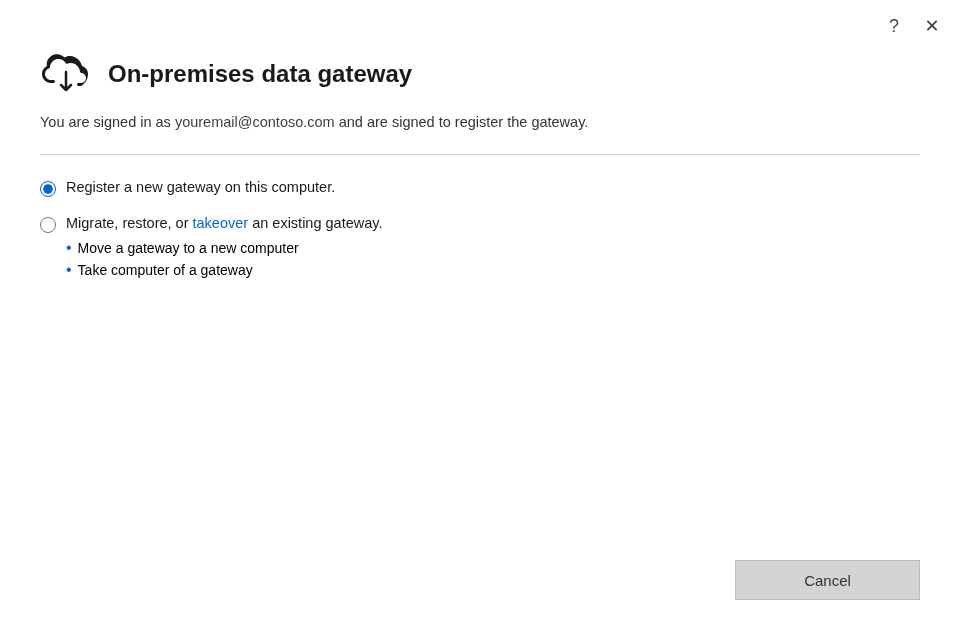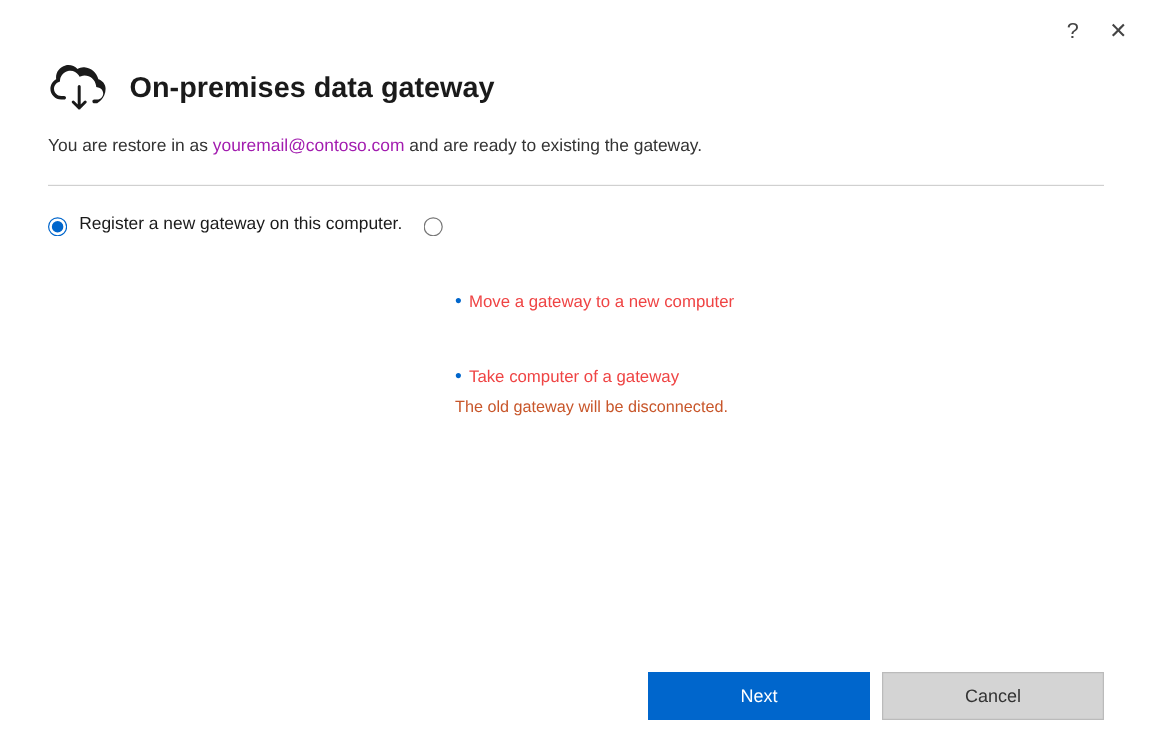--- a/index.html
+++ b/index.html
@@ -83,32 +83,32 @@
     }
 
     .subtitle-text {
       font-size: 14.5px;
       color: #333;
       line-height: 1.5;
       margin-bottom: 20px;
     }
 
     .subtitle-text .email-link {
-      color: #a21caf;
+      color: #404040;
     }
 
     .divider {
       border: none;
       border-top: 1px solid #d0d0d0;
       margin-bottom: 24px;
     }
 
     .options-section {
       display: flex;
-      flex-direction: row;
+      flex-direction: column;
       gap: 18px;
       flex: 1;
     }
 
     .radio-option {
       display: flex;
       align-items: flex-start;
       gap: 10px;
     }
 
@@ -134,25 +134,24 @@
     .bullet-list {
       list-style: none;
       margin-top: 6px;
       display: flex;
       flex-direction: column;
       gap: 4px;
     }
 
     .bullet-list li {
       font-size: 14px;
-      color: #ef4444;
+      color: #000000;
       display: flex;
       align-items: baseline;
       gap: 6px;
-      margin-top: 40px;
     }
 
     .bullet-list li::before {
       content: '•';
       color: #0066cc;
       font-size: 16px;
       flex-shrink: 0;
     }
 
     .note-text {
@@ -210,48 +209,49 @@
 
     <div class="dialog-header">
       <svg class="cloud-icon" viewBox="0 0 52 44" fill="none" xmlns="http://www.w3.org/2000/svg">
         <path d="M41 34H38.5C37.7 34 37 33.3 37 32.5C37 31.7 37.7 31 38.5 31H41C43.8 31 46 28.8 46 26C46 23.5 44.2 21.3 41.7 20.9L40.2 20.6L40 19.1C39.2 14.5 35.2 11 30.5 11C29.5 11 28.5 11.2 27.6 11.5L26.3 11.9L25.6 10.7C23.8 8 20.7 6.5 17.5 7C13.3 7.6 10 11.3 10 15.5V16L9.5 16.1C6.9 16.9 5 19.3 5 22C5 25.3 7.7 28 11 28H13.5C14.3 28 15 28.7 15 29.5C15 30.3 14.3 31 13.5 31H11C6.1 31 2 26.9 2 22C2 18.6 3.9 15.6 6.8 14C6.8 13.5 6.7 13 6.7 12.5C6.7 7.8 9.9 3.7 14.5 2.5C18.2 1.5 22.1 2.8 24.6 5.5C26.1 4.6 27.7 4 29.5 4C29.8 4 30 4 30.3 4C36 4.4 40.7 8.5 42 14.1C45.5 15.2 48 18.3 48 22C48 30.3 41 34 41 34Z" fill="#1a1a1a"></path>
         <path d="M26 20L26 38M26 38L21 33M26 38L31 33" stroke="#1a1a1a" stroke-width="2.5" stroke-linecap="round" stroke-linejoin="round"></path>
       </svg>
       <h1 class="dialog-title">On-premises data gateway</h1>
     </div>
 
     <p class="subtitle-text">
-      <span>You are restore in as </span><span class="email-link">youremail@contoso.com</span><span> and are ready to existing the gateway.</span>
+      <span>You are signed in as </span><span class="email-link">youremail@contoso.com</span><span> and are signed to register the gateway.</span>
     </p>
 
     <hr class="divider">
 
     <div class="options-section">
 
       <div class="radio-option">
         <input type="radio" name="gateway-option" id="option1" checked="" style="">
         <label for="option1" class="option-label">Register a new gateway on this computer.</label>
       </div>
 
       <div>
         <div class="radio-option">
           <input type="radio" name="gateway-option" id="option2" style="">
+          <label for="option2" class="option-label">
+            <span>Migrate, restore, or </span><span style="color:#0066cc">takeover</span><span> an existing gateway.</span>
+          </label>
         </div>
         <div class="option-details">
           <ul class="bullet-list">
             <li>
                 <span>Move a gateway to a new computer</span>
               </li>
             <li>
                 <span>Take computer of a gateway</span>
               </li>
           </ul>
-          <p class="note-text">The old gateway will be disconnected.</p>
         </div>
       </div>
     </div>
   </div>
 
   <div class="dialog-footer">
-    <button class="btn-next">Next</button>
     <button class="btn-cancel">Cancel</button>
   </div>
 </div>
 
 </body></html>

